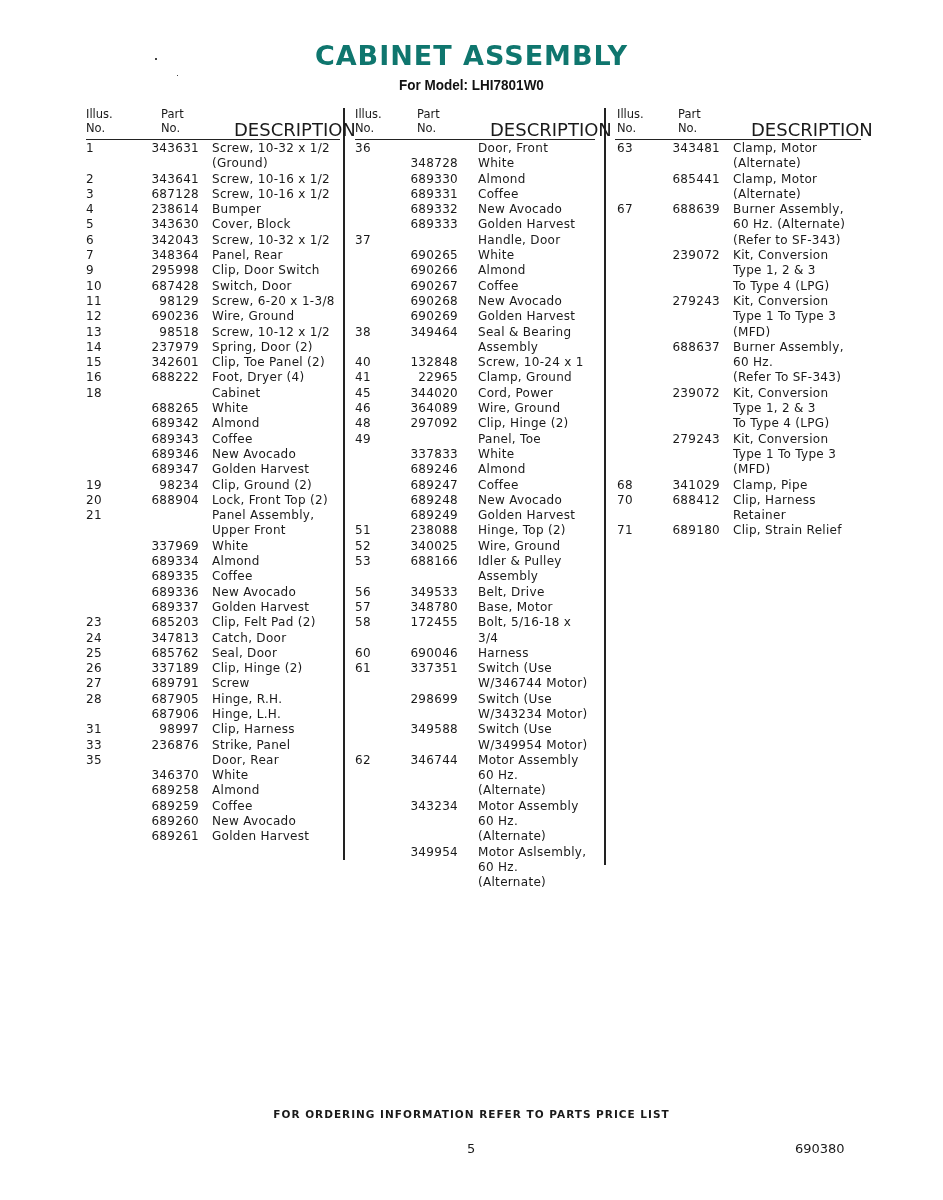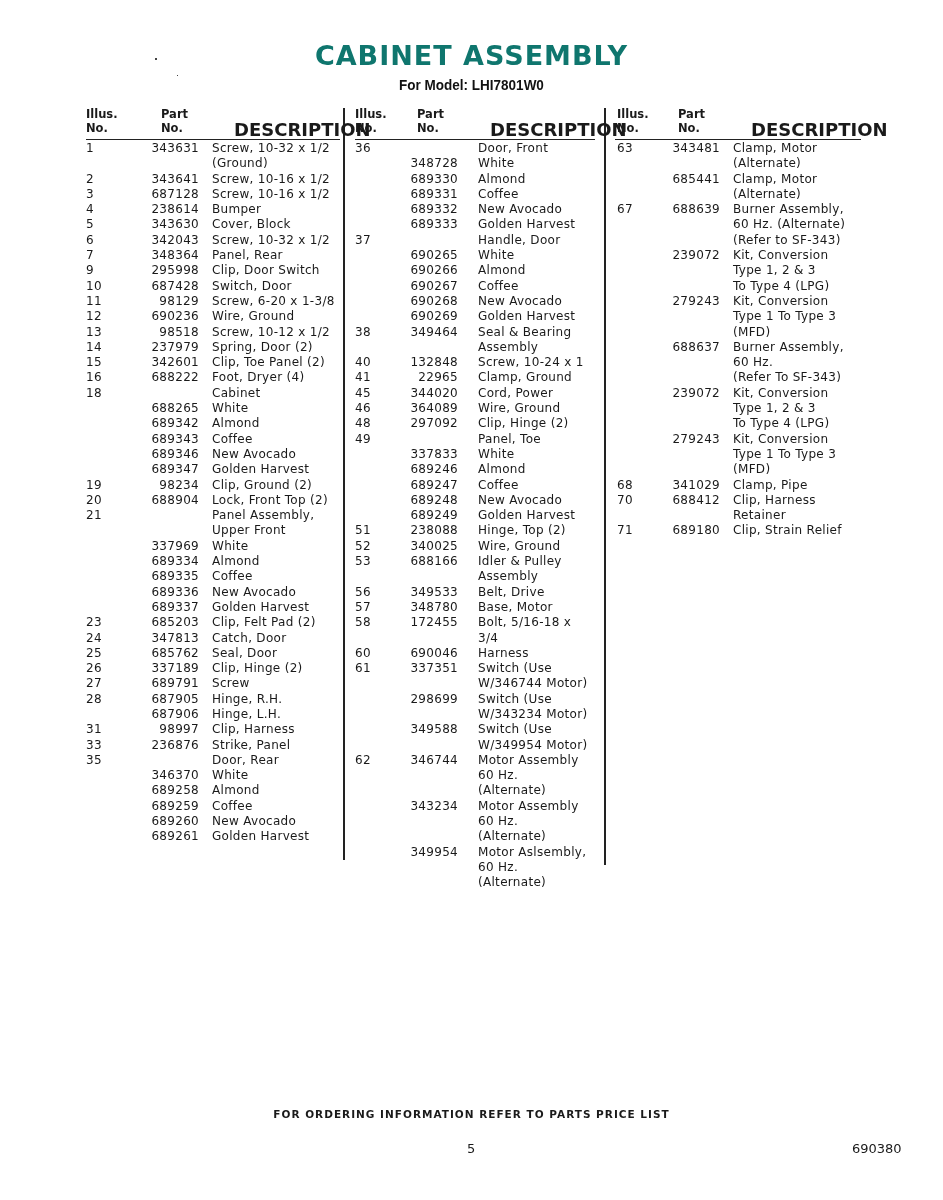--- a/index.html
+++ b/index.html
@@ -4,37 +4,37 @@
 <style>
   html, body { margin: 0; padding: 0; background: #ffffff; }
   body { width: 943px; height: 1200px; position: relative; overflow: hidden; color: #1a1a1a; font-family: "DejaVu Sans", sans-serif; }
   .title { position: absolute; left: 0; width: 943px; top: 40px; text-align: center; font-family: "DejaVu Sans", sans-serif; font-weight: bold; font-size: 27px; letter-spacing: 1px; color: #0f766e; }
   .subtitle { position: absolute; left: 0; width: 943px; top: 76px; text-align: center; font-family: "Liberation Sans", sans-serif; font-weight: bold; font-size: 15px; color: #111; transform: scaleX(0.9); }
   .col { position: absolute; top: 105px; }
   .col1 { left: 86px; width: 250px; }
   .col2 { left: 355px; width: 235px; }
   .col3 { left: 617px; width: 245px; }
   .vline { position: absolute; width: 2px; background: #222; }
-  .hdr { position: relative; height: 36px; font-family: "DejaVu Sans", sans-serif; font-weight: bold; font-size: 11.5px; line-height: 14px; }
+  .hdr { position: relative; height: 36px; font-family: "DejaVu Sans", sans-serif; font-weight: normal; font-size: 11.5px; line-height: 14px; }
   .hdr .h-illus { position: absolute; left: 0; top: 2px; }
   .hdr .h-part { position: absolute; top: 2px; }
   .hdr .h-desc { position: absolute; top: 18px; font-size: 18px; }
   .hdr-rule { position: absolute; height: 1px; background: #222; top: 34px; }
   .rows { position: relative; font-family: "DejaVu Sans", sans-serif; font-size: 12px; line-height: 15.3px; letter-spacing: 0.3px; }
   .row { position: relative; display: flex; }
   .illus { width: 0; position: relative; }
   .illus span { position: absolute; left: 0; top: 0; white-space: nowrap; }
   .part { text-align: right; flex: none; }
   .desc { flex: 1; white-space: pre-line; }
   .col1 .part { width: 113px; margin-right: 13px; }
   .col2 .part { width: 103px; margin-right: 20px; }
   .col3 .part { width: 103px; margin-right: 13px; }
   .footer-note { position: absolute; top: 1108px; left: 0; width: 943px; text-align: center; font-family: "DejaVu Sans", sans-serif; font-weight: bold; font-size: 10.5px; letter-spacing: 1px; }
   .page-num { position: absolute; top: 1141px; left: 467px; font-size: 13px; }
-  .doc-num { position: absolute; top: 1141px; left: 852px; font-size: 13px; }
+  .doc-num { position: absolute; top: 1141px; left: 795px; font-size: 13px; }
   .scribble { position: absolute; top: 1186px; left: 446px; font-size: 14px; color: #555; letter-spacing: 2px; margin-top: 40px; }
   .speck { position: absolute; width: 2px; height: 2px; background: #444; }
 </style>
 </head>
 <body>
 
 <div class="title">CABINET ASSEMBLY</div>
 <div class="subtitle">For Model: LHI7801W0</div>
 
 <div class="vline" style="left:343px; top:108px; height:752px;"></div>

